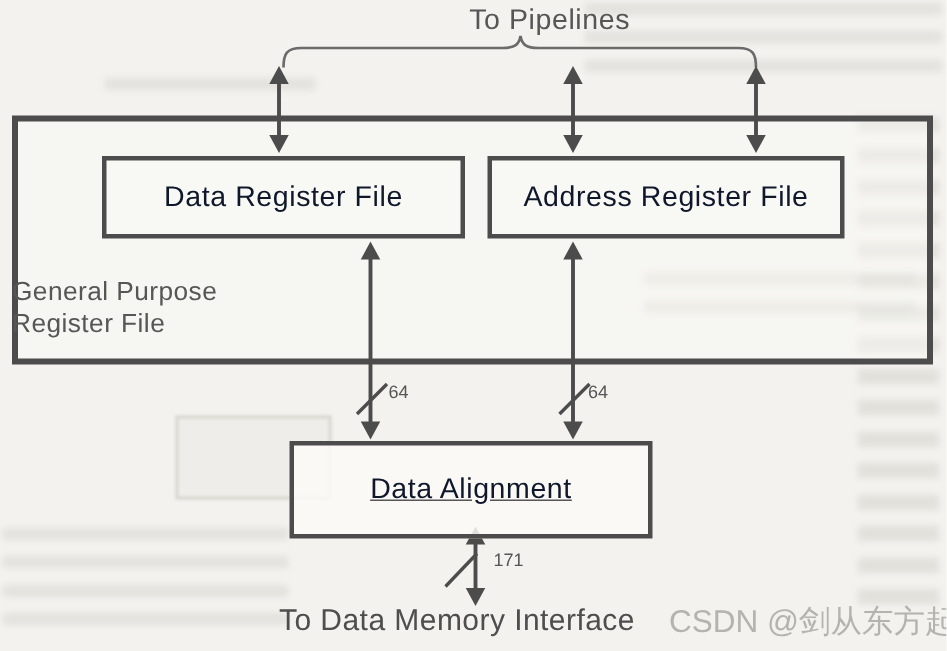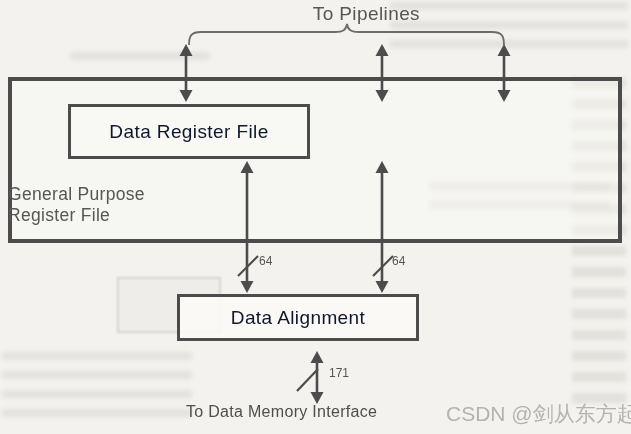--- a/index.html
+++ b/index.html
@@ -24,21 +24,21 @@
 
   .connectors{position:absolute;left:0;top:0;z-index:3;}
 
   .txt{position:absolute;z-index:5;color:#565656;}
   .top-label{left:260px;top:3px;width:160px;text-align:right;font-size:19px;letter-spacing:0.4px;}
   .group-label{left:8px;top:184px;font-size:17.5px;line-height:21px;white-space:pre-line;letter-spacing:0.3px;}
   .bus-label{font-size:12px;}
   .bus-left{left:259px;top:254px;}
   .bus-right{left:392px;top:254px;}
   .bus-mem{left:329px;top:366px;}
-  .bottom-label{left:186px;top:403px;font-size:16px;color:#4e4e4e;letter-spacing:0.3px;}
+  .bottom-label{left:186px;top:403px;font-size:20px;color:#4e4e4e;letter-spacing:0.3px;}
   .watermark{left:446px;top:400px;font-size:21px;color:#b5b3b0;z-index:5;white-space:nowrap;}
 </style>
 </head>
 <body>
 
 <div class="stage">
 
   <div class="smudge vcol" style="left:572px;top:78px;width:54px;height:330px;"></div>
   <div class="smudge hstripes" style="left:390px;top:2px;width:238px;height:52px;"></div>
   <div class="smudge hstripes" style="left:70px;top:52px;width:140px;height:18px;"></div>
@@ -95,22 +95,25 @@
         <polygon points="317,404 310.5,392 323.5,392" stroke="none"></polygon>
         <line x1="297" y1="391" x2="318" y2="369" stroke-width="2.2"></line>
       </g>
     </g>
   </svg>
 
   <div class="box inner" style="left:68px;top:104px;width:242px;height:55px;">
     <span class="box-label">Data Register File</span>
   </div>
 
+  <div class="box inner" style="left:325px;top:104px;width:238px;height:55px;">
+    <span class="box-label">Address Register File</span>
+  </div>
 
-  <div class="box inner" style="left:177px;top:294px;width:242px;height:47px;background:rgba(251,250,247,0.85);">
+  <div class="box inner" style="left:193px;top:294px;width:242px;height:65px;background:rgba(251,250,247,0.85);text-decoration:underline;">
     <span class="box-label">Data Alignment</span>
   </div>
 
   <div class="txt top-label">To Pipelines</div>
 
   <div class="txt group-label">General Purpose
 Register File</div>
 
   <div class="txt bus-label bus-left">64</div>
 

